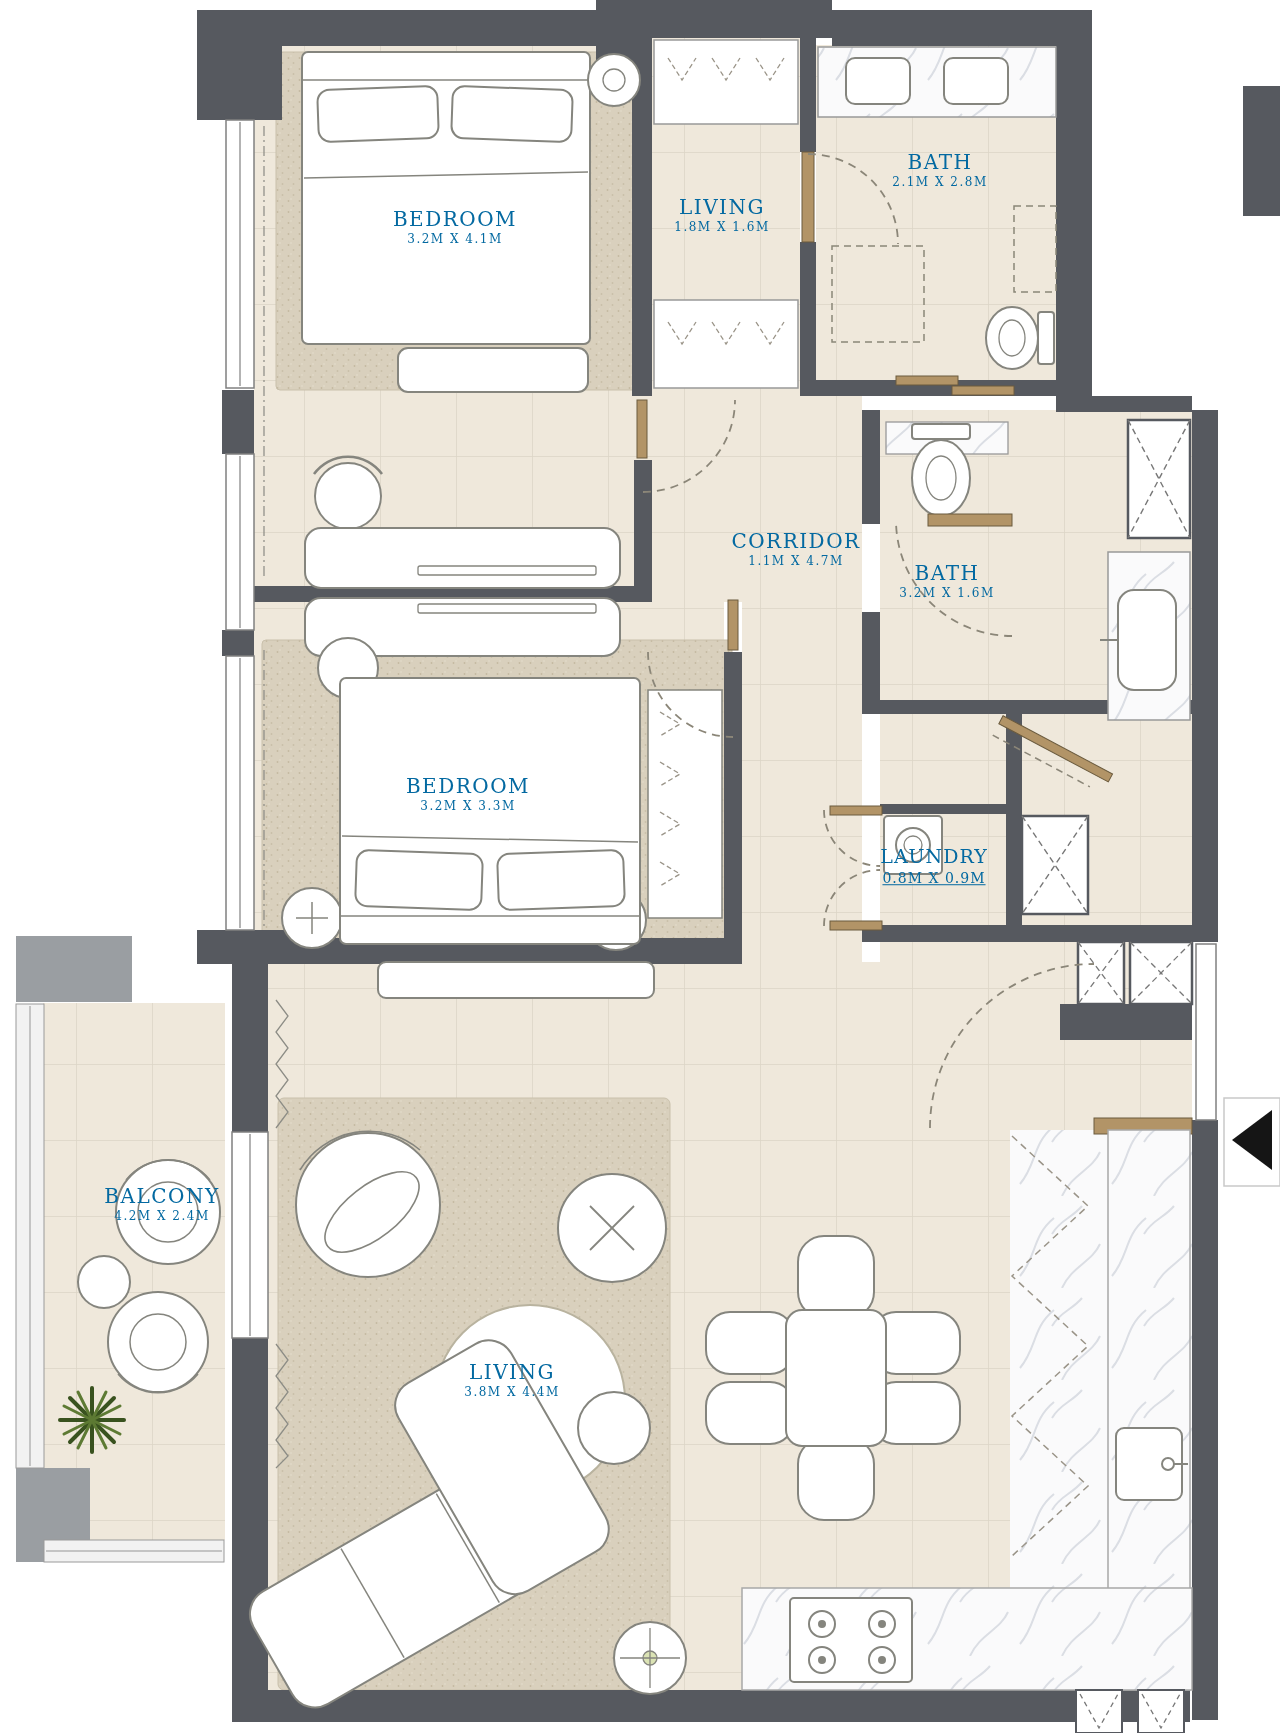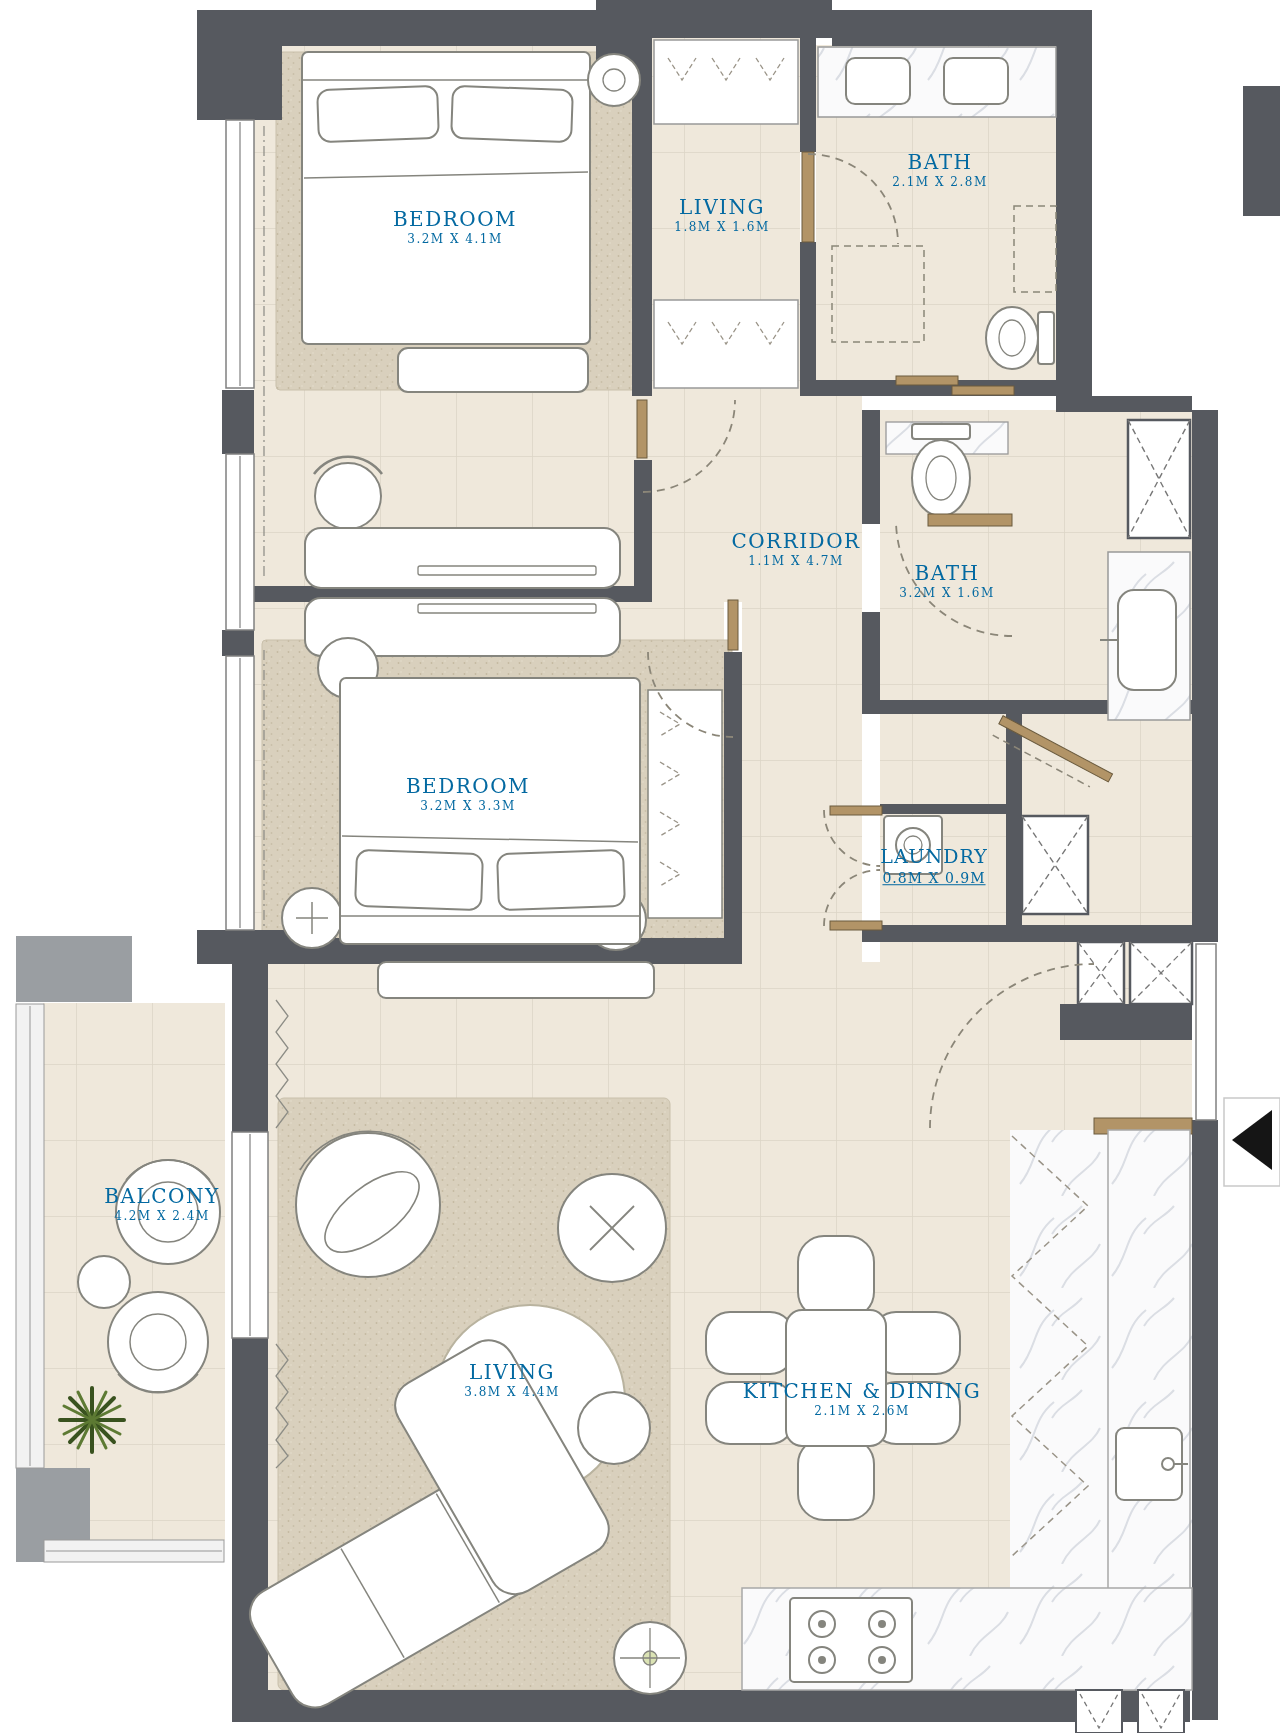--- a/index.html
+++ b/index.html
@@ -409,18 +409,14 @@
 <div class="room-label" style="left:162px;top:1204px">
   <div class="name">BALCONY</div>
   <div class="dims">4.2M X 2.4M</div>
 </div>
 
 <div class="room-label" style="left:512px;top:1380px">
   <div class="name">LIVING</div>
   <div class="dims">3.8M X 4.4M</div>
 </div>
 
-<div class="room-label" style="left:862px;top:1399px">
-  <div class="name">KITCHEN &amp; DINING</div>
-  <div class="dims">2.1M X 2.6M</div>
-</div>
 
 </div>
 
 </body></html>

